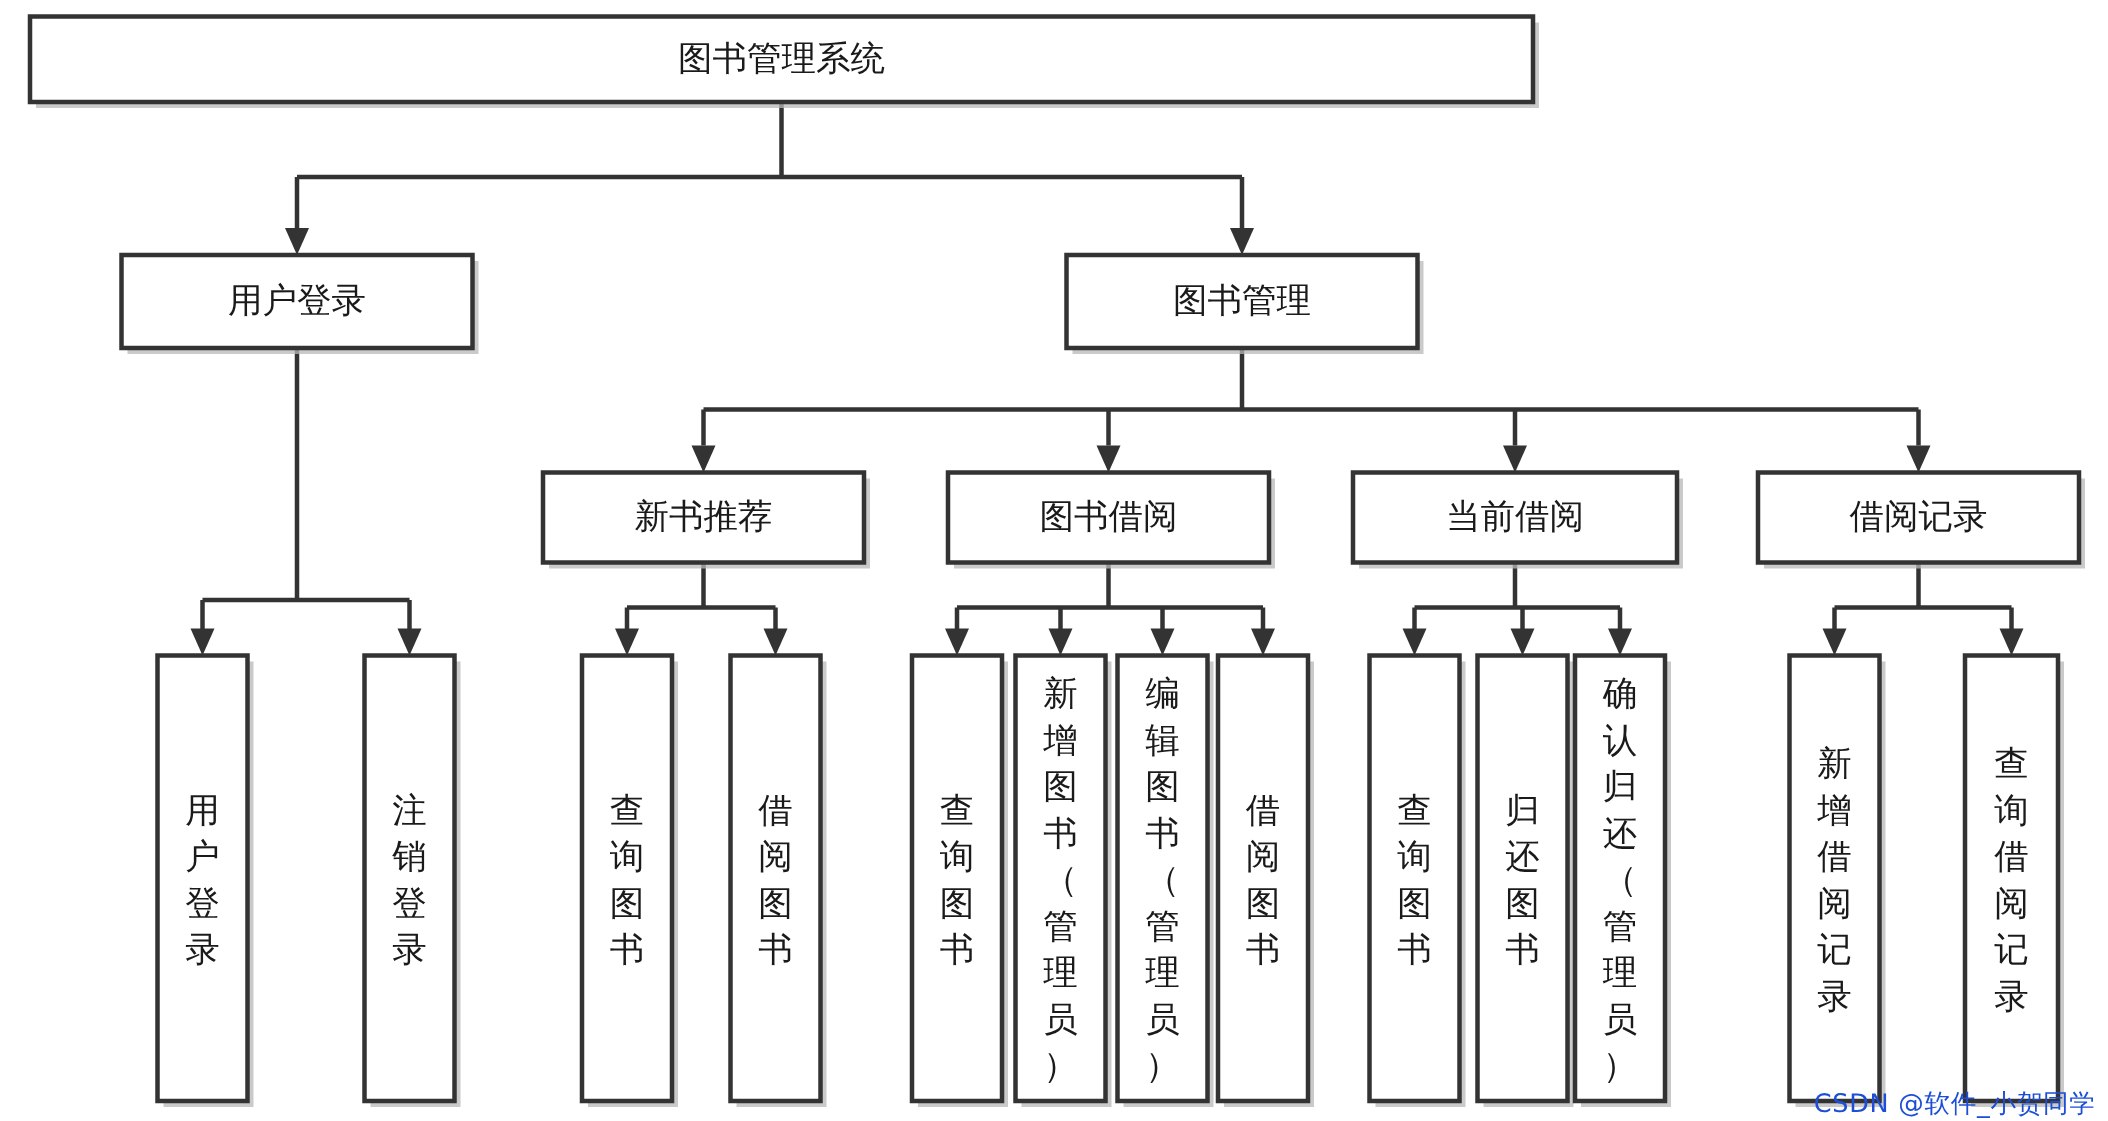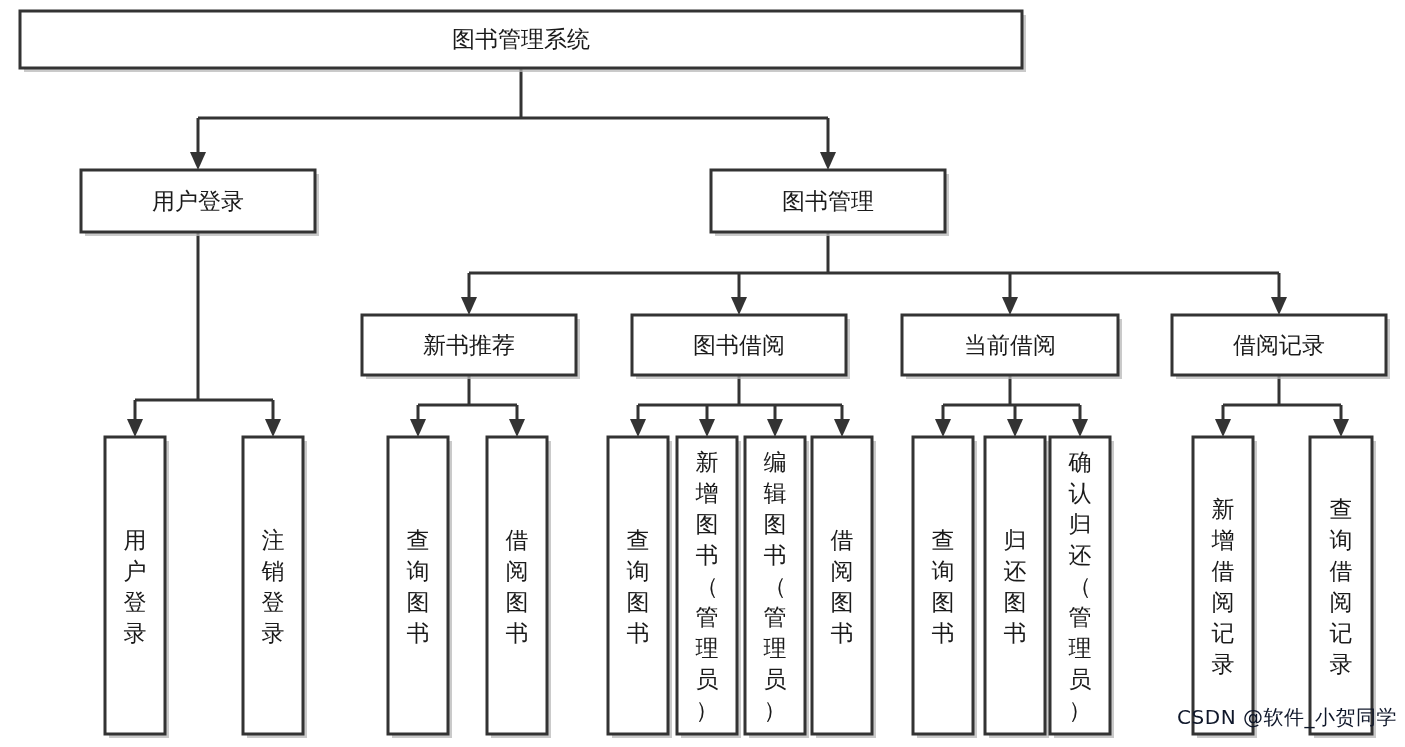--- a/index.html
+++ b/index.html
@@ -54,24 +54,24 @@
   }
   .node-label-v {
     font-family: "DejaVu Sans", "Liberation Sans", sans-serif;
     font-size: 23px;
     fill: #1a1a1a;
     text-anchor: middle;
   }
   .watermark {
     position: absolute;
     right: 8px;
-    bottom: 16px;
-    font-family: "DejaVu Sans", "Liberation Sans", sans-serif;
-    font-size: 20px;
-    color: #0f172a;
+    bottom: 0;
+    font-family: "DejaVu Sans", "Liberation Sans", sans-serif;
+    font-size: 17px;
+    color: #1d4ed8;
     letter-spacing: 0.5px;
     white-space: nowrap;
     pointer-events: none;
   }
 </style>
 </head>
 <body>
 
 <div id="diagram-root">
   <svg class="diagram" id="diagram-svg" viewBox="0 0 1405 747" xmlns="http://www.w3.org/2000/svg">

